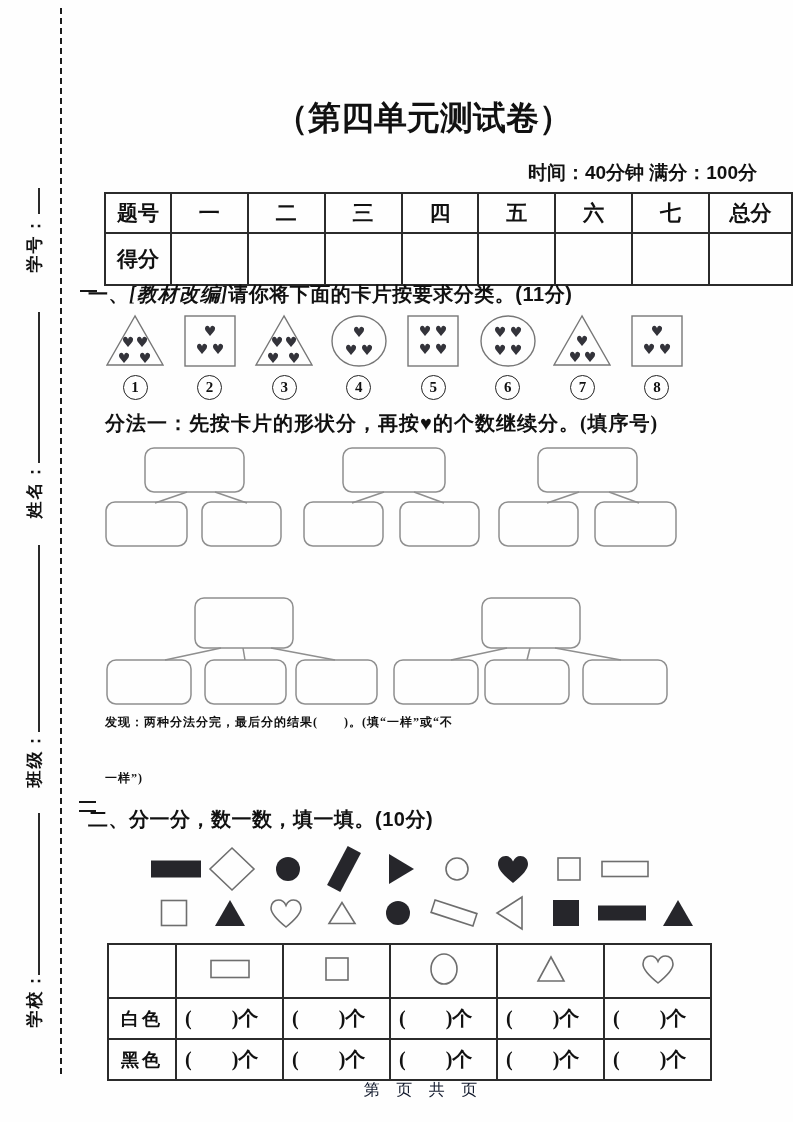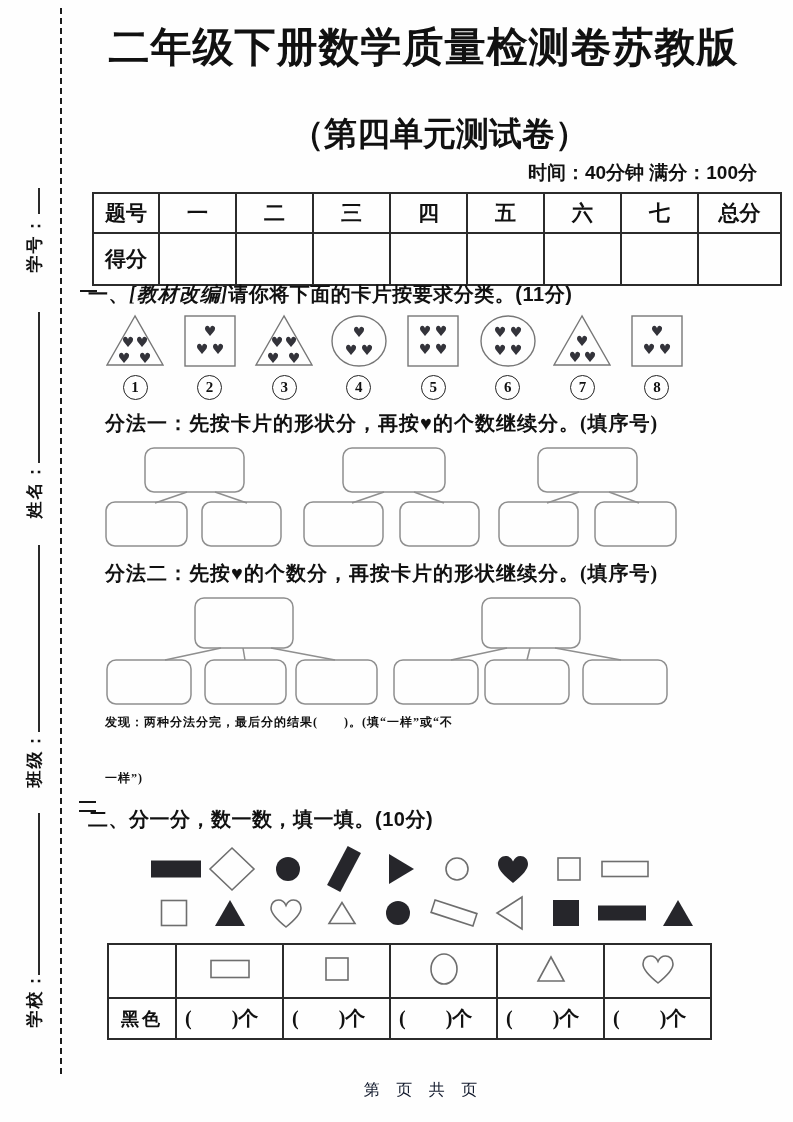--- a/index.html
+++ b/index.html
@@ -8,26 +8,26 @@
   
   .dash-line{position:absolute;left:60px;top:8px;height:1066px;border-left:2px dashed #1c1c1c;}
   .mline{position:absolute;left:38px;width:2px;background:#2a2a2a;}
   .mlabel{position:absolute;left:6px;width:56px;text-align:center;transform:rotate(-90deg);
           font-family:"Liberation Serif","DejaVu Serif",serif;font-size:17px;font-weight:600;
           letter-spacing:2px;white-space:nowrap;}
   .fold-mark{position:absolute;width:17px;height:2px;background:#161616;}
   
   .title{position:absolute;left:90px;top:20px;width:667px;margin:0;text-align:center;
          font-size:41px;font-weight:900;letter-spacing:1px;}
-  .subtitle{position:absolute;left:90px;top:96px;width:667px;margin:16px;text-align:center;
+  .subtitle{position:absolute;left:90px;top:96px;width:667px;margin:0;text-align:center;
          font-size:33px;font-weight:800;}
   .meta{position:absolute;left:105px;top:160px;width:652px;text-align:right;
         font-size:19px;font-weight:700;}
   
-  .score-table{position:absolute;left:92px;top:192px;border-collapse:collapse;table-layout:fixed;border-radius:19px;}
+  .score-table{position:absolute;left:104px;top:192px;border-collapse:collapse;table-layout:fixed;border-radius:19px;}
   .score-table td{border:2px solid #2b2b2b;text-align:center;vertical-align:middle;
         font-weight:700;font-size:21px;}
   .score-table tr.head td{height:36px;}
   .score-table tr.score td{height:48px;}
   
   .q-heading{position:absolute;font-size:20px;font-weight:800;letter-spacing:0.5px;}
   .q-heading .tag{font-family:"Liberation Serif","DejaVu Serif",serif;font-style:italic;
         font-weight:600;letter-spacing:1px;margin-top:28px;}
   
   .cards{position:absolute;left:100px;top:313px;width:592px;display:flex;justify-content:space-between;}
@@ -66,21 +66,20 @@
   <div class="mline" style="top:545px;height:187px"></div>
   <div class="mline" style="top:813px;height:162px"></div>
   <div class="mlabel" style="top:233px">学号：</div>
   <div class="mlabel" style="top:479px">姓名：</div>
   <div class="mlabel" style="top:748px">班级：</div>
   <div class="mlabel" style="top:988px">学校：</div>
   <div class="fold-mark" style="left:80px;top:290px"></div>
   <div class="fold-mark" style="left:79px;top:801px"></div>
   <div class="fold-mark" style="left:79px;top:810px"></div>
 
-  <h1 class="title">二年级下册数学质量检测卷苏教版</h1>
   <h2 class="subtitle">（第四单元测试卷）</h2>
   <div class="meta">时间：40分钟  满分：100分</div>
 
   <table class="score-table">
     <tbody>
       <tr class="head" id="score-head">
           <td style="width: 62px;">题号</td>
           <td style="width: 73px;">一</td>
           <td style="width: 73px;">二</td>
           <td style="width: 73px;">三</td>
@@ -200,21 +199,20 @@
     <rect x="297" y="56" width="79" height="44" rx="9"></rect>
     <line x1="281" y1="46" x2="249" y2="57"></line>
       <line x1="311" y1="46" x2="341" y2="57"></line>
     <rect x="435" y="2" width="99" height="44" rx="9"></rect>
     <rect x="396" y="56" width="79" height="44" rx="9"></rect>
     <rect x="492" y="56" width="81" height="44" rx="9"></rect>
     <line x1="476" y1="46" x2="444" y2="57"></line>
       <line x1="506" y1="46" x2="536" y2="57"></line>
   </svg>
 
-  <div class="method" style="top:560px">分法二：先按♥的个数分，再按卡片的形状继续分。(填序号)</div>
 
   <svg class="tree" style="left:103px;top:596px" width="580" height="112" viewBox="0 0 580 112" fill="none" stroke="#8f8f8f" stroke-width="1.5">
     <rect x="92" y="2" width="98" height="50" rx="9"></rect>
     <rect x="4" y="64" width="84" height="44" rx="9"></rect>
     <rect x="102" y="64" width="81" height="44" rx="9"></rect>
     <rect x="193" y="64" width="81" height="44" rx="9"></rect>
     <line x1="118" y1="52" x2="62" y2="64"></line>
       <line x1="140" y1="52" x2="142" y2="64"></line>
       <line x1="168" y1="52" x2="232" y2="64"></line>
     <rect x="379" y="2" width="98" height="50" rx="9"></rect>
@@ -307,20 +305,28 @@
               <ellipse cx="28" cy="23" rx="13" ry="15" fill="none" stroke="#6e6e6e" stroke-width="1.6"></ellipse>
             </svg></td>
           <td style="width: 103px;"><svg width="56" height="46" viewBox="0 0 56 46">
               <polygon points="28,11 15,35 41,35" fill="none" stroke="#6e6e6e" stroke-width="1.6"></polygon>
             </svg></td>
           <td style="width: 103px;"><svg width="56" height="46" viewBox="0 0 56 46">
               <path d="M28 37 C 18 29 13 23 13 18 C 13 13 16.5 10 20.5 10 C 24 10 26.5 12 28 15.5 C 29.5 12 32 10 35.5 10 C 39.5 10 43 13 43 18 C 43 23 38 29 28 37 Z" fill="none" stroke="#6e6e6e" stroke-width="1.6"></path>
             </svg></td>
         </tr>
         <tr class="body">
+          <td class="rlabel">白色</td>
+          <td class="count">(　　)个</td>
+          <td class="count">(　　)个</td>
+          <td class="count">(　　)个</td>
+          <td class="count">(　　)个</td>
+          <td class="count">(　　)个</td>
+        </tr>
+        <tr class="body">
           <td class="rlabel">黑色</td>
           <td class="count">(　　)个</td>
           <td class="count">(　　)个</td>
           <td class="count">(　　)个</td>
           <td class="count">(　　)个</td>
           <td class="count">(　　)个</td>
         </tr>
       </tbody>
     </table>
 

